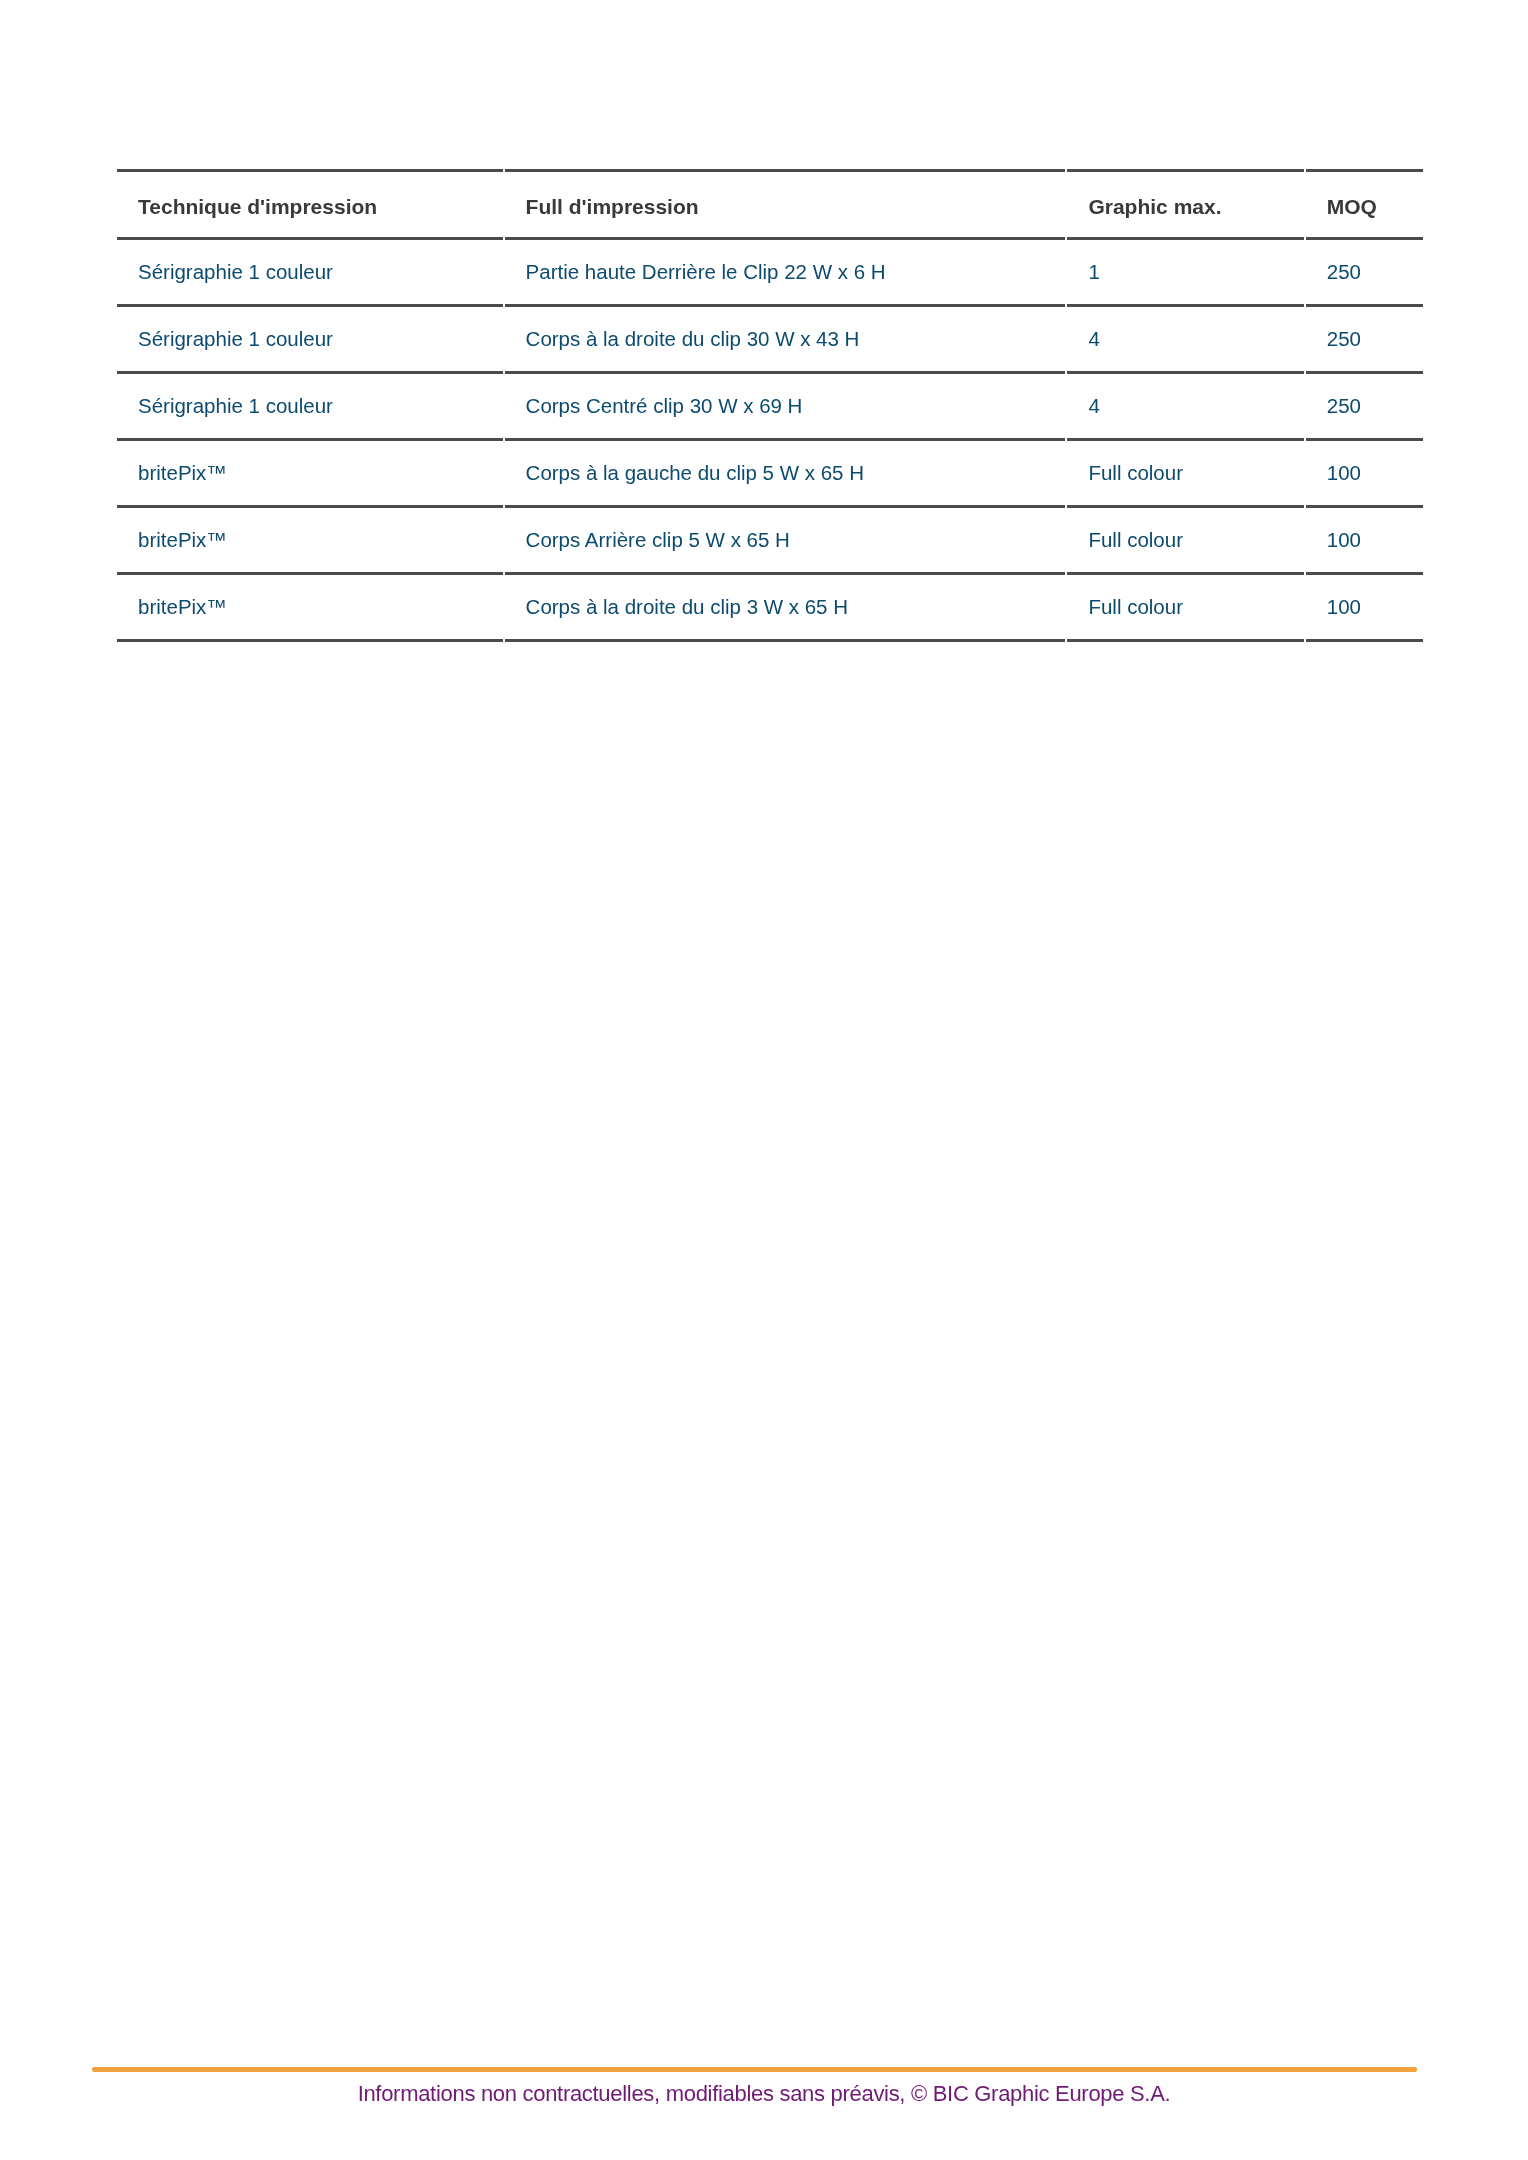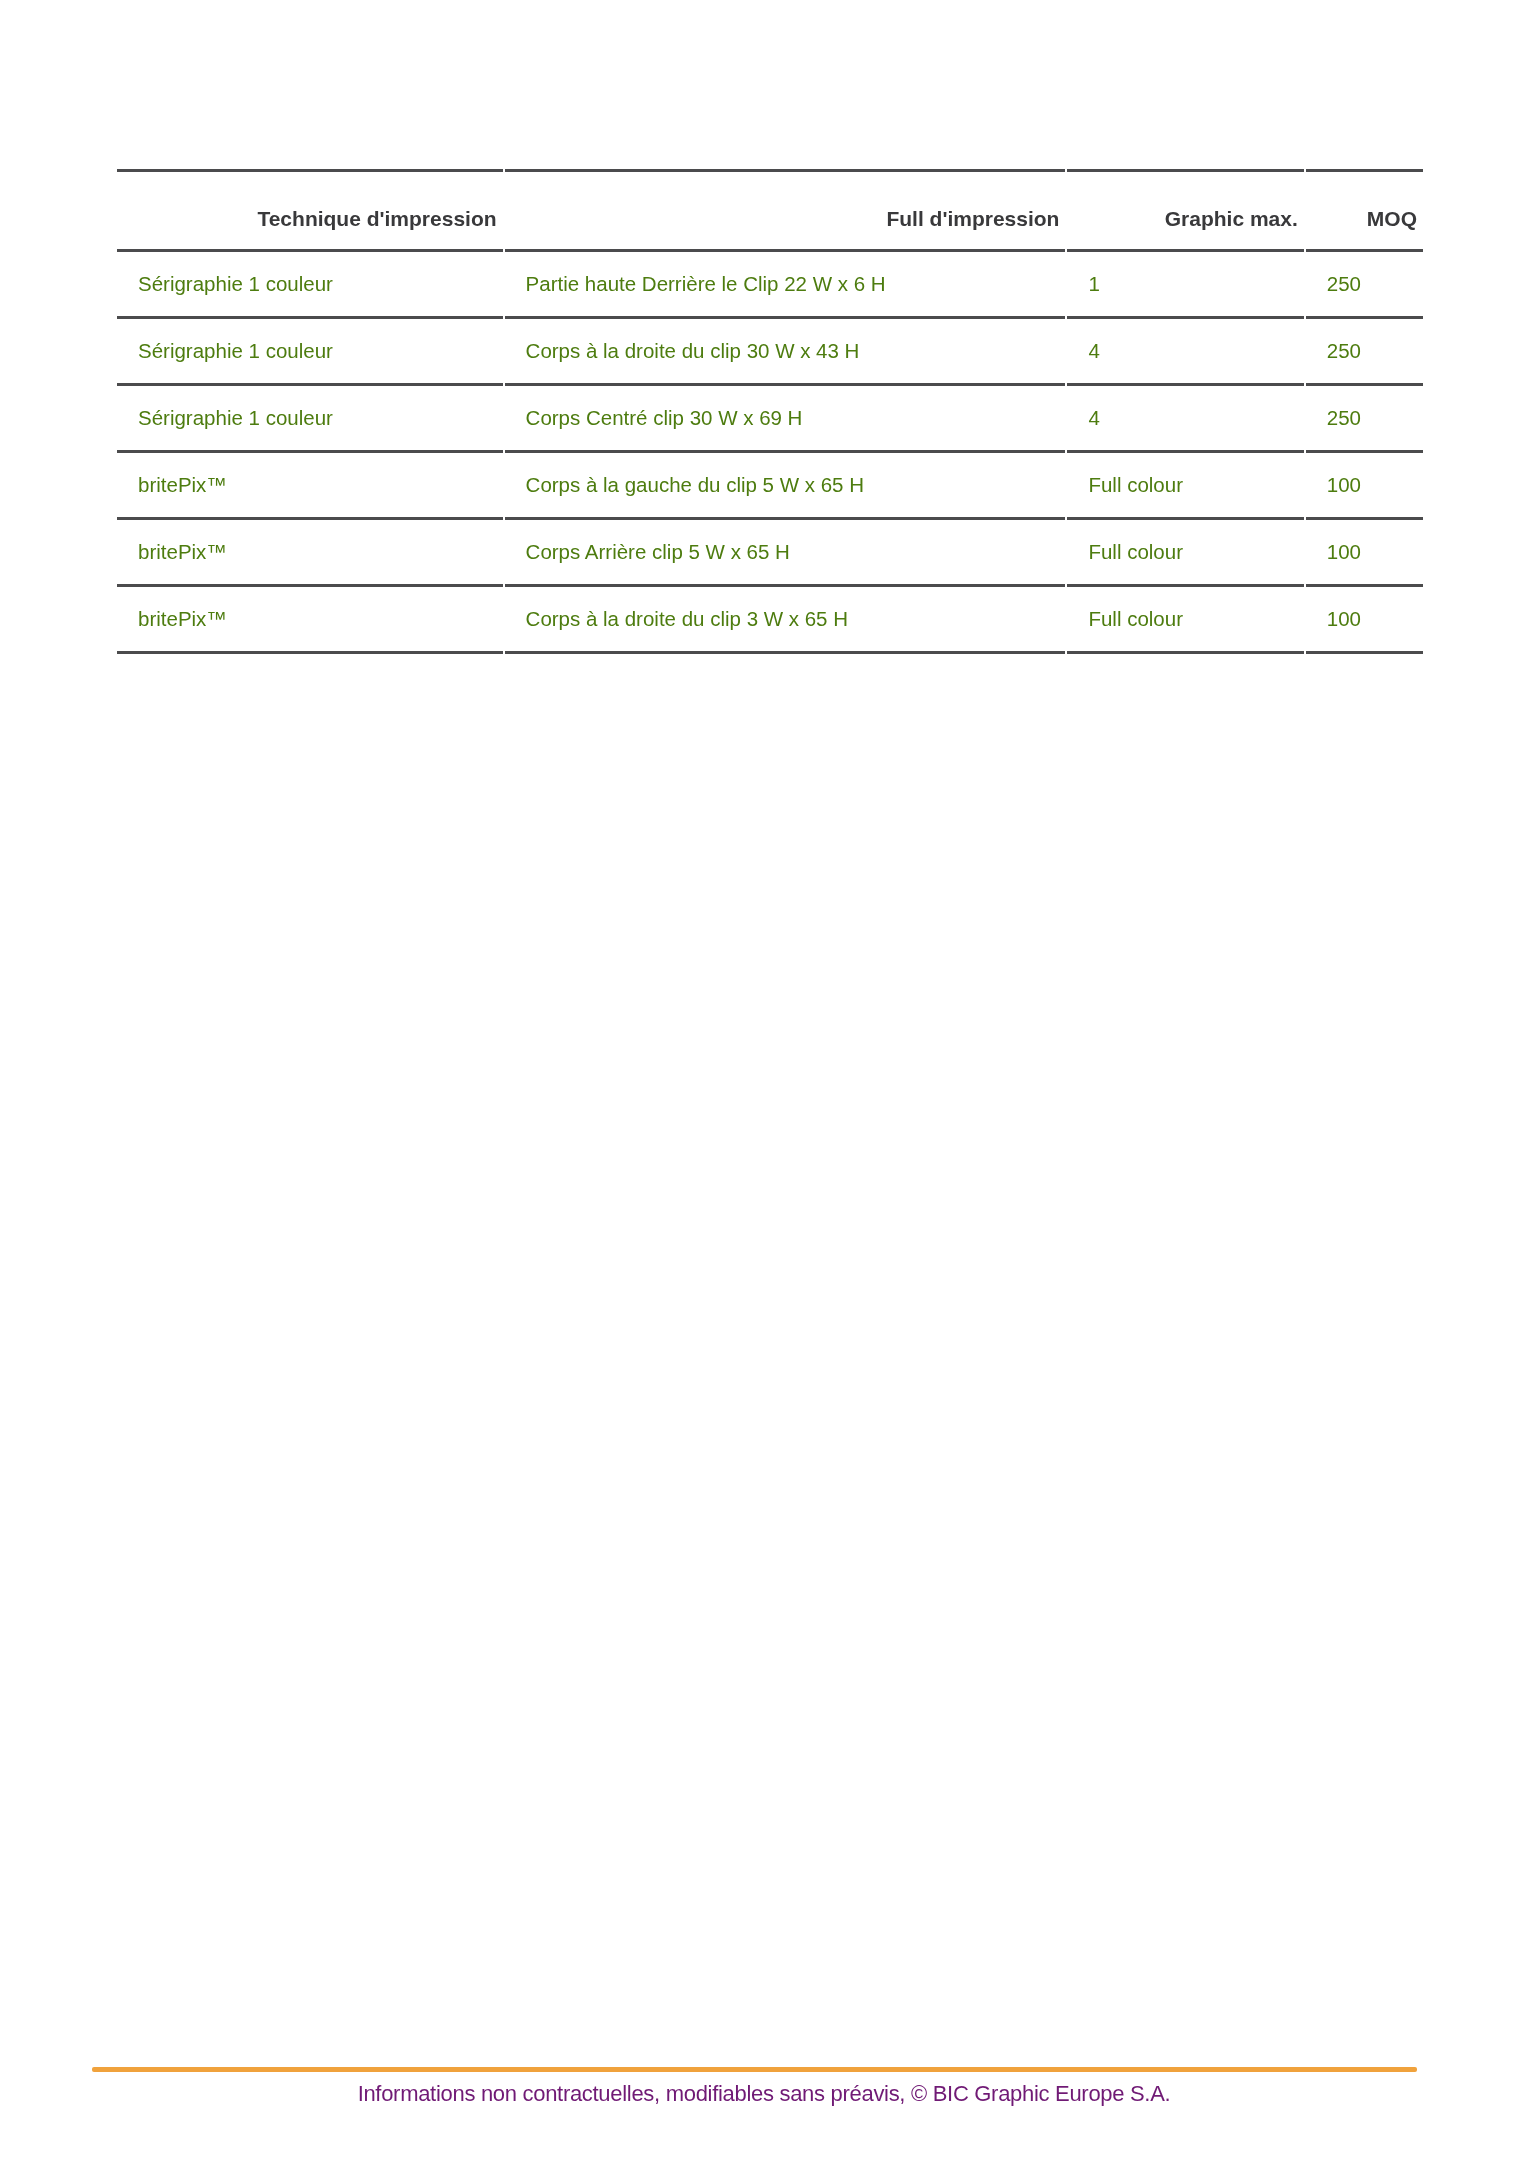--- a/index.html
+++ b/index.html
@@ -23,39 +23,39 @@
     top: 169px;
     width: 1310px;
     border-collapse: separate;
     border-spacing: 2px 0;
     table-layout: fixed;
   }
   .doc-table th {
     border-top: 3px solid #4b4b4d;
     border-bottom: 3px solid #4b4b4d;
     height: 61px;
-    padding: 16px 6px 0 21px;
-    text-align: right;
+    padding: 4px 6px 0 21px;
+    text-align: left;
     vertical-align: middle;
     font-size: 21px;
     font-weight: bold;
     color: #39393b;
     white-space: nowrap;
     overflow: hidden;
     margin-top: 28px;
   }
   .doc-table td {
     border-bottom: 3px solid #4b4b4d;
     height: 64px;
     padding: 0 6px 0 21px;
     text-align: left;
     vertical-align: middle;
     font-size: 20.5px;
     font-weight: normal;
-    color: #4d7c0f;
+    color: #0c4a6e;
     white-space: nowrap;
     overflow: hidden;
   }
   .col-technique { width: 385px; }
   .col-zone      { width: 560px; }
   .col-couleurs  { width: 236px; }
   .col-moq       { width: 117px; }
 
   
   .footer-rule {

